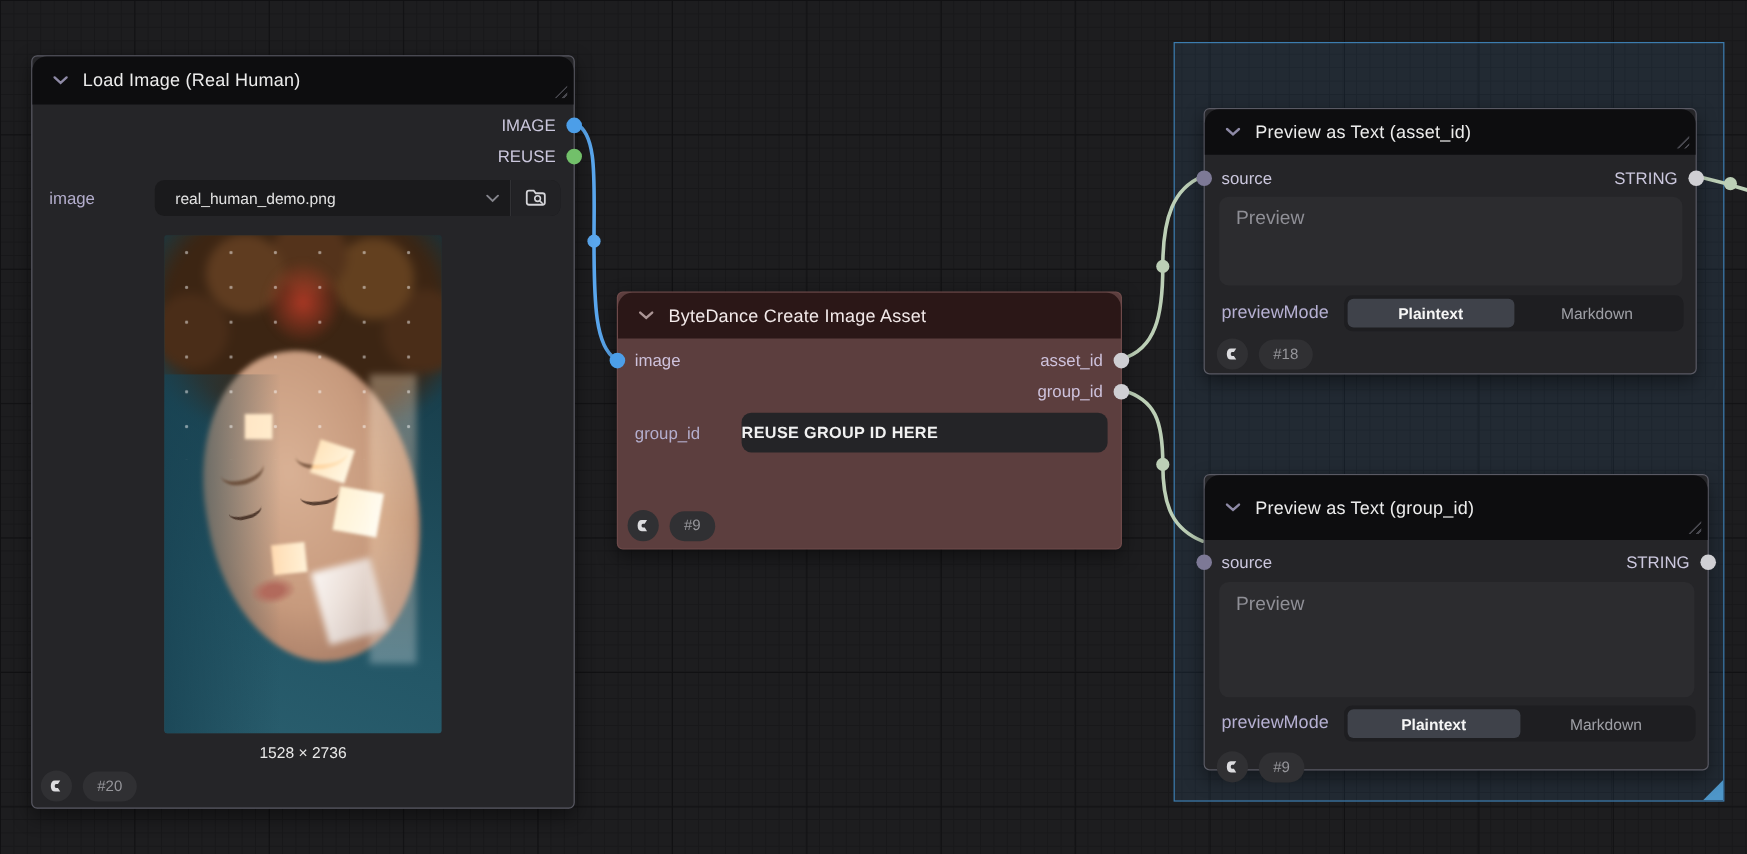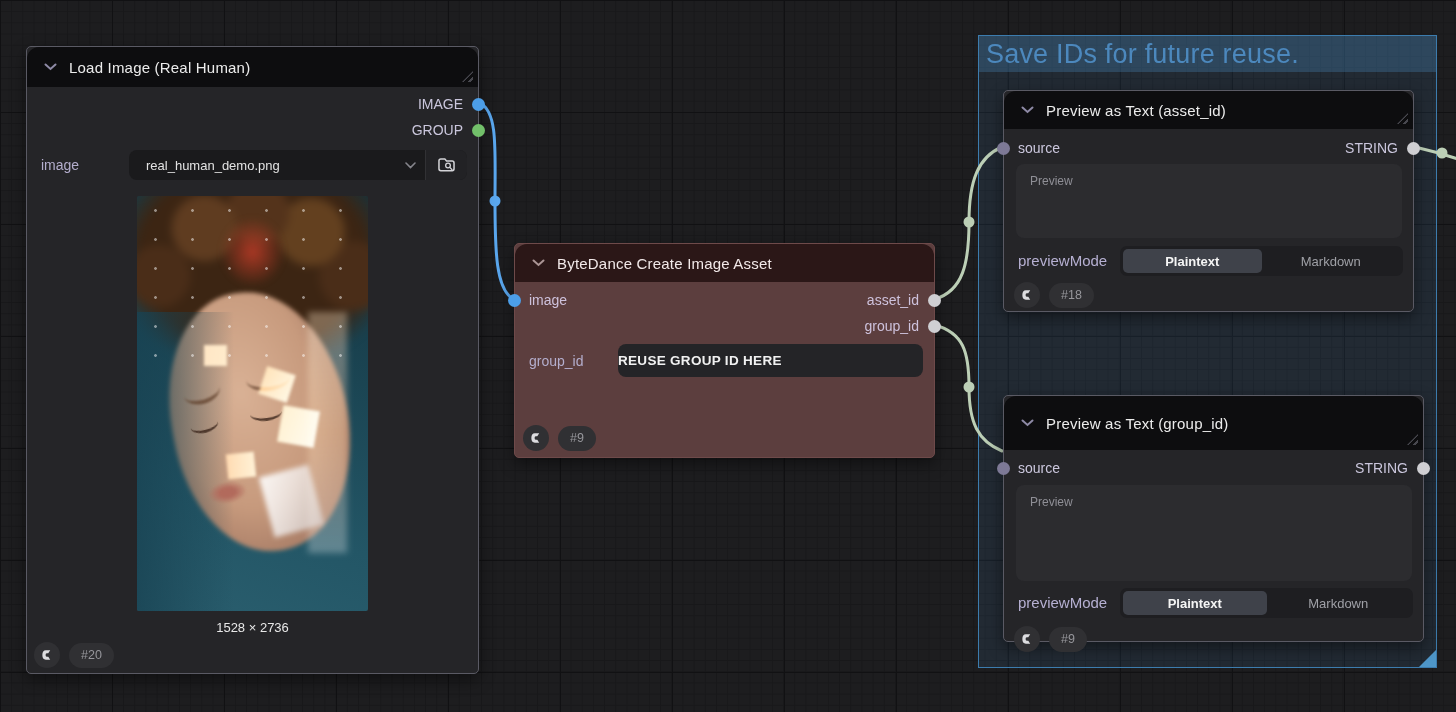--- a/index.html
+++ b/index.html
@@ -84,21 +84,21 @@
 
   .text-input {
     position:absolute; background:#242427; border-radius:8px;
     font-size:13.5px; font-weight:600; color:#f1f1f1;
     line-height:33px; letter-spacing:0.3px;
   }
 
   .preview-area {
     position:absolute; background:#2c2c2f; border:none; border-radius:8px;
     resize:none; outline:none; padding:10px 14px;
-    font-family:"Liberation Sans", sans-serif; font-size:12px; color:#cfcfd4;
+    font-family:"Liberation Sans", sans-serif; font-size:16px; color:#cfcfd4;
   }
   .preview-area::placeholder { color:#8f8f96; }
 
   .seg {
     position:absolute; background:#1e1e21; border-radius:7px;
     display:flex; padding:3px; height:30px;
   }
   .seg-opt {
     flex:1; display:flex; align-items:center; justify-content:center;
     font-size:13px; color:#9fa0a6; border-radius:5px; cursor:pointer;
@@ -174,23 +174,20 @@
   .p-spark { left:0; top:0; width:100%; height:45%; opacity:0.5;
     background-image:radial-gradient(circle, rgba(255,255,255,0.95) 1px, transparent 1.7px);
     background-size:37px 29px; }
 </style>
 </head>
 <body>
 
 <div class="canvas">
 
   <div class="group-box">
-    <div class="group-header">
-      <span class="group-title">Save IDs for future reuse.</span>
-    </div>
     <div class="group-grip"></div>
   </div>
 
   <svg class="wires" width="1456" height="712">
     <path class="wire" stroke="#5aa7ee" d="M 480 103 C 498 112, 495 150, 495 201 C 495 252, 496 289, 513 299"></path>
     <circle cx="495" cy="201" r="5.5" fill="#5aa7ee"></circle>
     <path class="wire" stroke="#bccfb6" d="M 935 299 C 963 291, 969 263, 969 222 C 969 181, 978 157, 1002 147"></path>
     <circle cx="969" cy="222" r="5.5" fill="#bccfb6"></circle>
     <path class="wire" stroke="#bccfb6" d="M 935 325 C 963 333, 969 351, 969 387 C 969 423, 978 441, 1002 451"></path>
     <circle cx="969" cy="387" r="5.5" fill="#bccfb6"></circle>
@@ -206,21 +203,21 @@
           </svg>
       </span>
       <span class="node-title">Load Image (Real Human)</span>
     </div>
     <div class="node-body">
       <div class="prow" style="top:4px;">
         <span class="plbl out">IMAGE</span>
         <span class="dot out dot-image"></span>
       </div>
       <div class="prow" style="top:30px;">
-        <span class="plbl out">GROUP</span>
+        <span class="plbl out">REUSE</span>
         <span class="dot out dot-mask"></span>
       </div>
 
       <span class="wlabel" style="left:14px; top:63px;">image</span>
       <div class="combo" style="left:102px; top:63px; width:338px;">
         <span class="combo-value">real_human_demo.png</span>
         <span class="combo-chev">
           <svg width="11" height="7">
               <path d="M1 1 L5.5 5.5 L10 1" stroke="#85858c" stroke-width="1.6" fill="none" stroke-linecap="round"></path>
             </svg>

